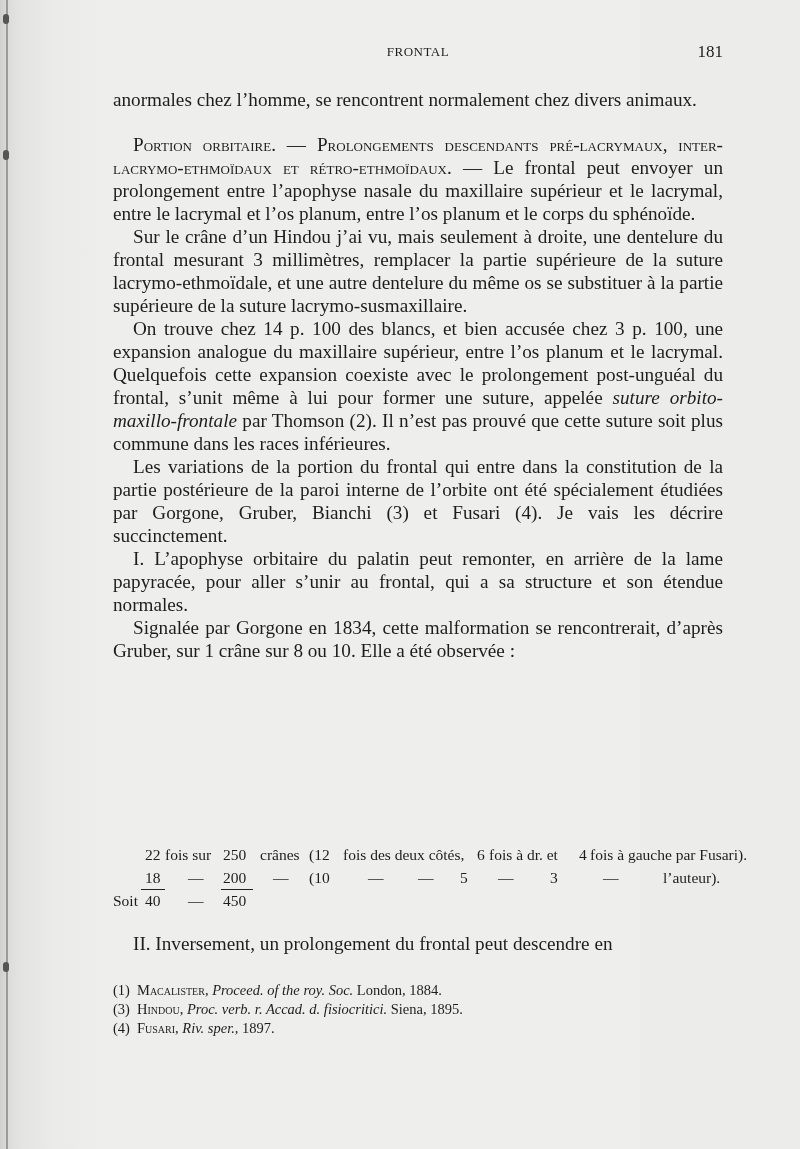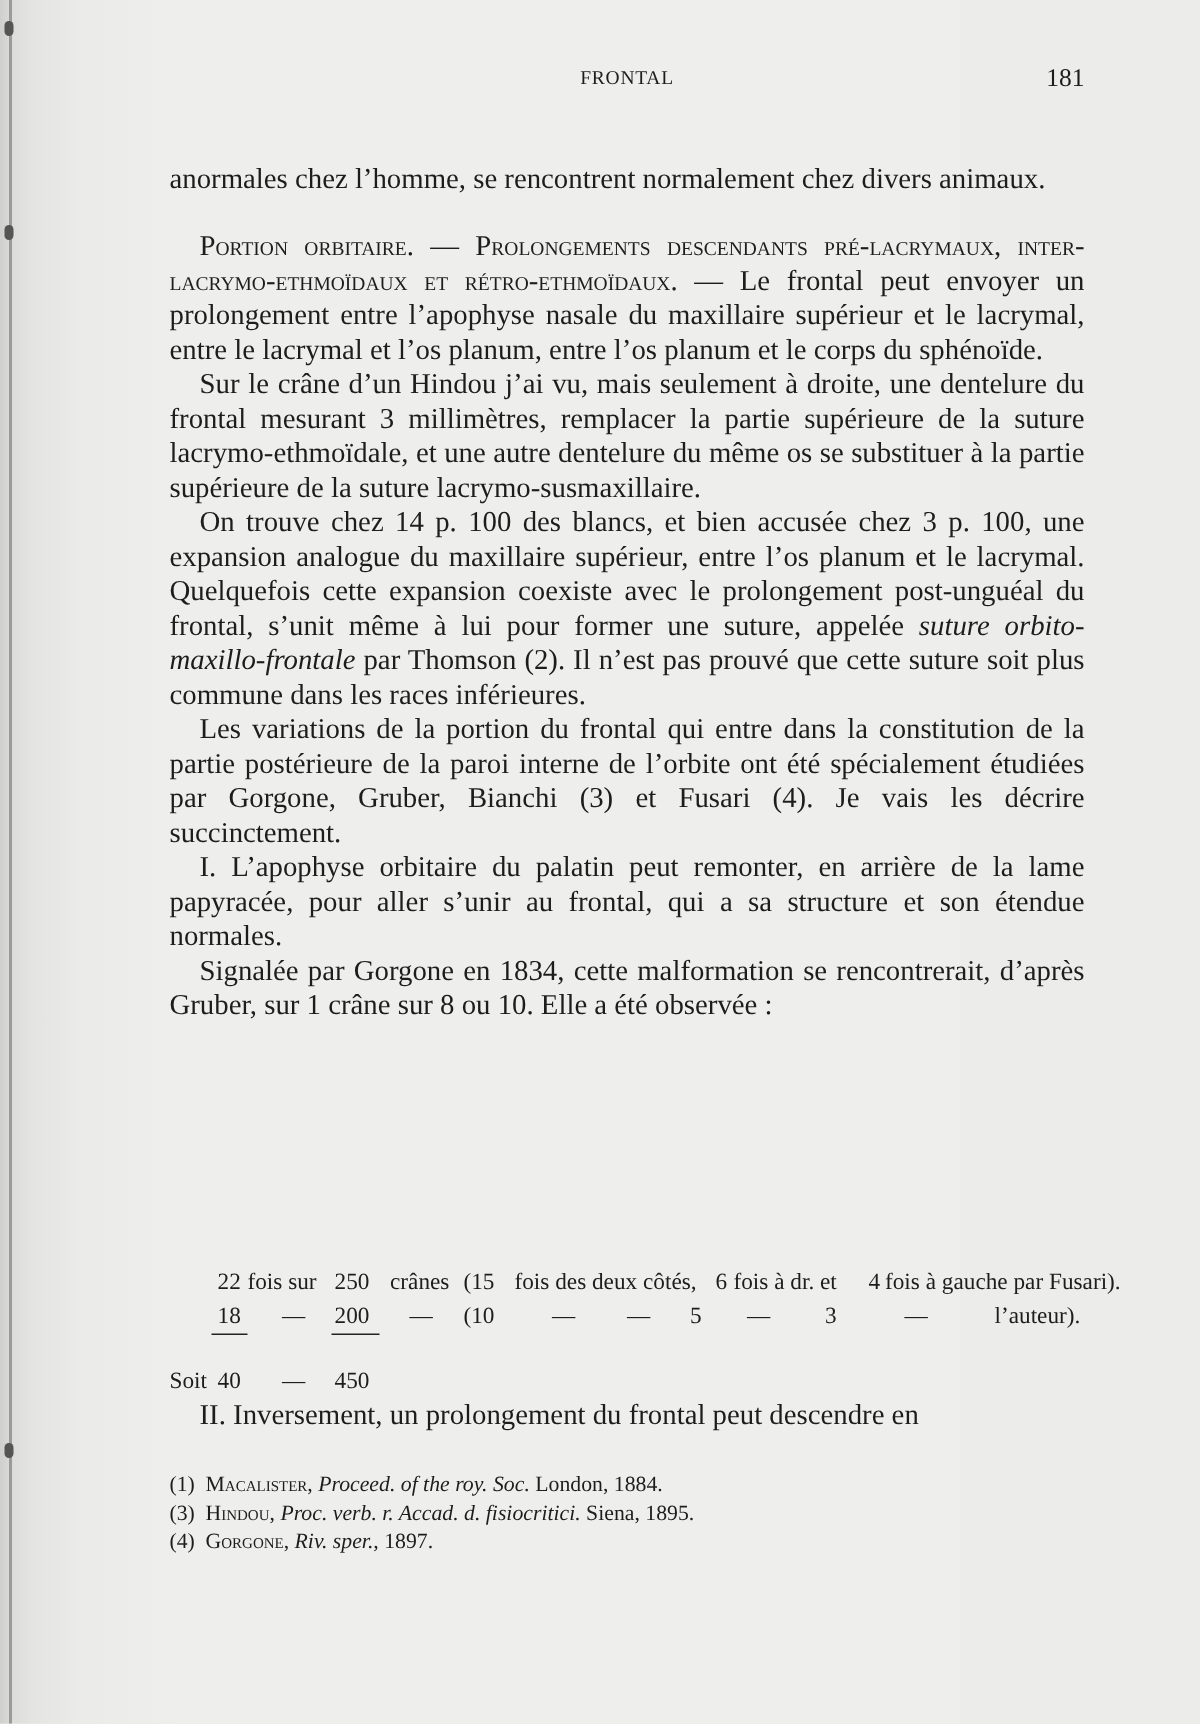--- a/index.html
+++ b/index.html
@@ -24,21 +24,21 @@
   }
   .running-title {
     position: absolute; left: 0; right: 0; text-align: center;
     font-size: 13px; letter-spacing: 0.5px; top: 2px;
   }
   .page-number {
     position: absolute; right: 0; top: 0; font-size: 17px;
   }
   .body-text {
     position: absolute; left: 113px; top: 88px; width: 610px;
-    font-size: 19.2px; line-height: 23px; text-align: justify; margin-top: 20px;
+    font-size: 19.2px; line-height: 23px; text-align: justify;
   }
   .body-text p { margin: 0; text-indent: 20px; }
   .body-text p.noindent { text-indent: 0; }
   .body-text p.section { margin-top: 22px; }
   .sc { font-variant: small-caps; font-size: 1em; }
   .table {
     position: absolute; left: 113px; top: 843px; width: 610px;
     font-family: "Liberation Serif", serif; font-size: 15.5px; line-height: 23px;
   }
   .trow { position: relative; height: 23px; }
@@ -80,21 +80,21 @@
     <p>I. L’apophyse orbitaire du palatin peut remonter, en arrière de la lame papyracée, pour aller s’unir au frontal, qui a sa structure et son étendue normales.</p>
     <p>Signalée par Gorgone en 1834, cette malformation se rencontrerait, d’après Gruber, sur 1 crâne sur 8 ou 10. Elle a été observée :</p>
   </div>
 
   <div class="table">
     <div class="trow">
       <span class="cell" style="left:32px">22</span>
       <span class="cell" style="left:52px">fois sur</span>
       <span class="cell" style="left:110px">250</span>
       <span class="cell" style="left:147px">crânes</span>
-      <span class="cell" style="left:196px">(15</span>
+      <span class="cell" style="left:196px">(12</span>
       <span class="cell" style="left:230px">fois des deux côtés,</span>
       <span class="cell" style="left:364px">6</span>
       <span class="cell" style="left:376px">fois à dr. et</span>
       <span class="cell" style="left:466px">4</span>
       <span class="cell" style="left:477px">fois à gauche par Fusari).</span>
     </div>
     <div class="trow">
       <span class="cell" style="left:32px">18</span>
       <span class="cell" style="left:75px">—</span>
       <span class="cell" style="left:110px">200</span>
@@ -103,28 +103,28 @@
       <span class="cell" style="left:255px">—</span>
       <span class="cell" style="left:305px">—</span>
       <span class="cell" style="left:347px">5</span>
       <span class="cell" style="left:385px">—</span>
       <span class="cell" style="left:437px">3</span>
       <span class="cell" style="left:490px">—</span>
       <span class="cell" style="left:550px">l’auteur).</span>
     </div>
     <div class="uline" style="left:28px; top:46px; width:24px"></div>
     <div class="uline" style="left:108px; top:46px; width:32px"></div>
-    <div class="trow" style="margin-top:20px">
+    <div class="trow" style="margin-top:0">
       <span class="cell" style="left:0px">Soit</span>
       <span class="cell" style="left:32px">40</span>
       <span class="cell" style="left:75px">—</span>
       <span class="cell" style="left:110px">450</span>
     </div>
   </div>
 
   <div class="para-ii">II. Inversement, un prolongement du frontal peut descendre en</div>
 
   <div class="footnotes">
     <div class="fn"><span class="num">(1)</span><span class="auth">Macalister,</span> <i>Proceed. of the roy. Soc.</i><span> London, 1884.</span></div>
     <div class="fn"><span class="num">(3)</span><span class="auth">Hindou,</span> <i>Proc. verb. r. Accad. d. fisiocritici.</i><span> Siena, 1895.</span></div>
-    <div class="fn"><span class="num">(4)</span><span class="auth">Gorgone,</span> <i>Riv. sper.,</i><span> 1897.</span></div>
+    <div class="fn"><span class="num">(4)</span><span class="auth">Fusari,</span> <i>Riv. sper.,</i><span> 1897.</span></div>
   </div>
 </div>
 
 </body></html>

